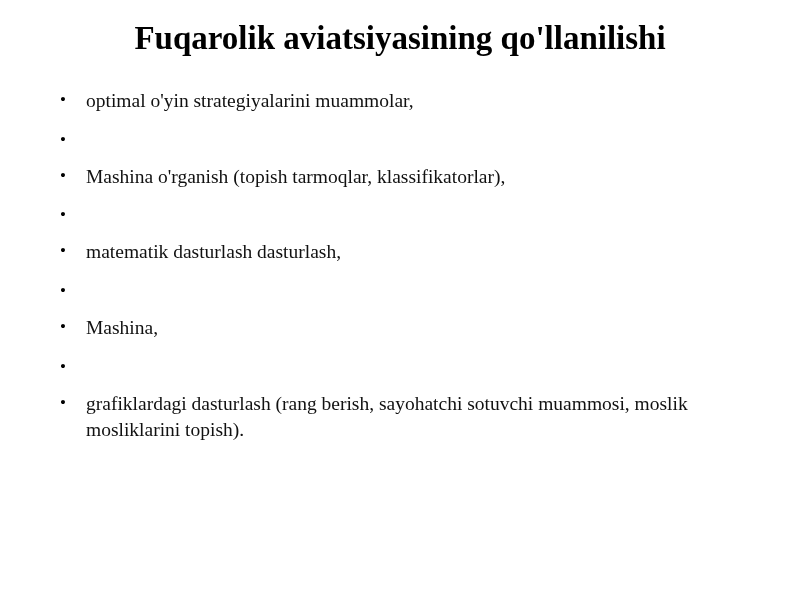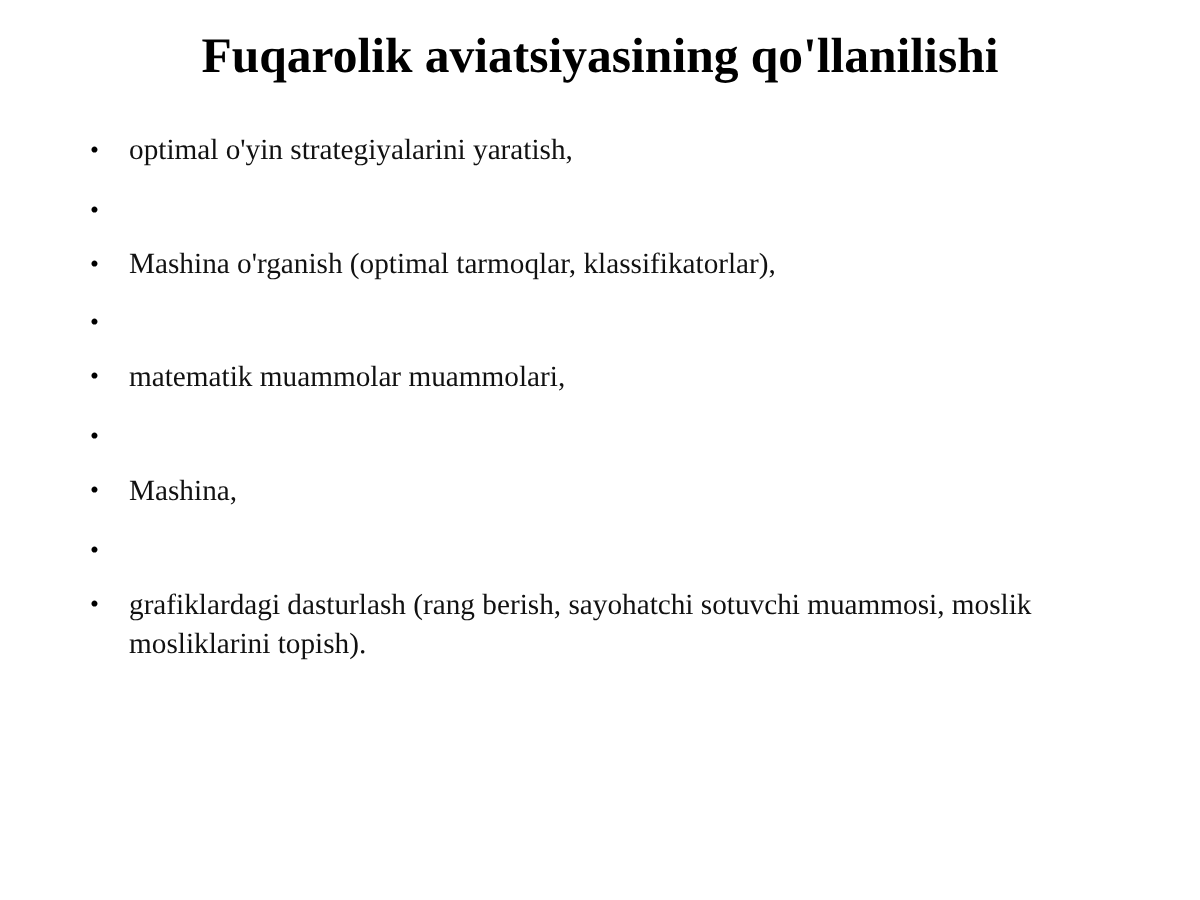--- a/index.html
+++ b/index.html
@@ -71,41 +71,41 @@
 <body>
 
 <div class="slide">
 
   <div class="slide-title">Fuqarolik aviatsiyasining qo'llanilishi</div>
 
   <div class="body-list">
 
     <div class="bullet-row full">
       <span class="bullet-mark">•</span>
-      <span class="bullet-text">optimal o'yin strategiyalarini yaratish,</span>
+      <span class="bullet-text">optimal o'yin strategiyalarini muammolar,</span>
     </div>
 
     <div class="bullet-row empty">
       <span class="bullet-mark">•</span>
       <span class="bullet-text"></span>
     </div>
 
     <div class="bullet-row full">
       <span class="bullet-mark">•</span>
-      <span class="bullet-text">Mashina o'rganish (optimal tarmoqlar, klassifikatorlar),</span>
+      <span class="bullet-text">Mashina o'rganish (topish tarmoqlar, klassifikatorlar),</span>
     </div>
 
     <div class="bullet-row empty">
       <span class="bullet-mark">•</span>
       <span class="bullet-text"></span>
     </div>
 
     <div class="bullet-row full">
       <span class="bullet-mark">•</span>
-      <span class="bullet-text">matematik muammolar muammolari,</span>
+      <span class="bullet-text">matematik dasturlash dasturlash,</span>
     </div>
 
     <div class="bullet-row empty">
       <span class="bullet-mark">•</span>
       <span class="bullet-text"></span>
     </div>
 
     <div class="bullet-row full">
       <span class="bullet-mark">•</span>
       <span class="bullet-text">Mashina,</span>

